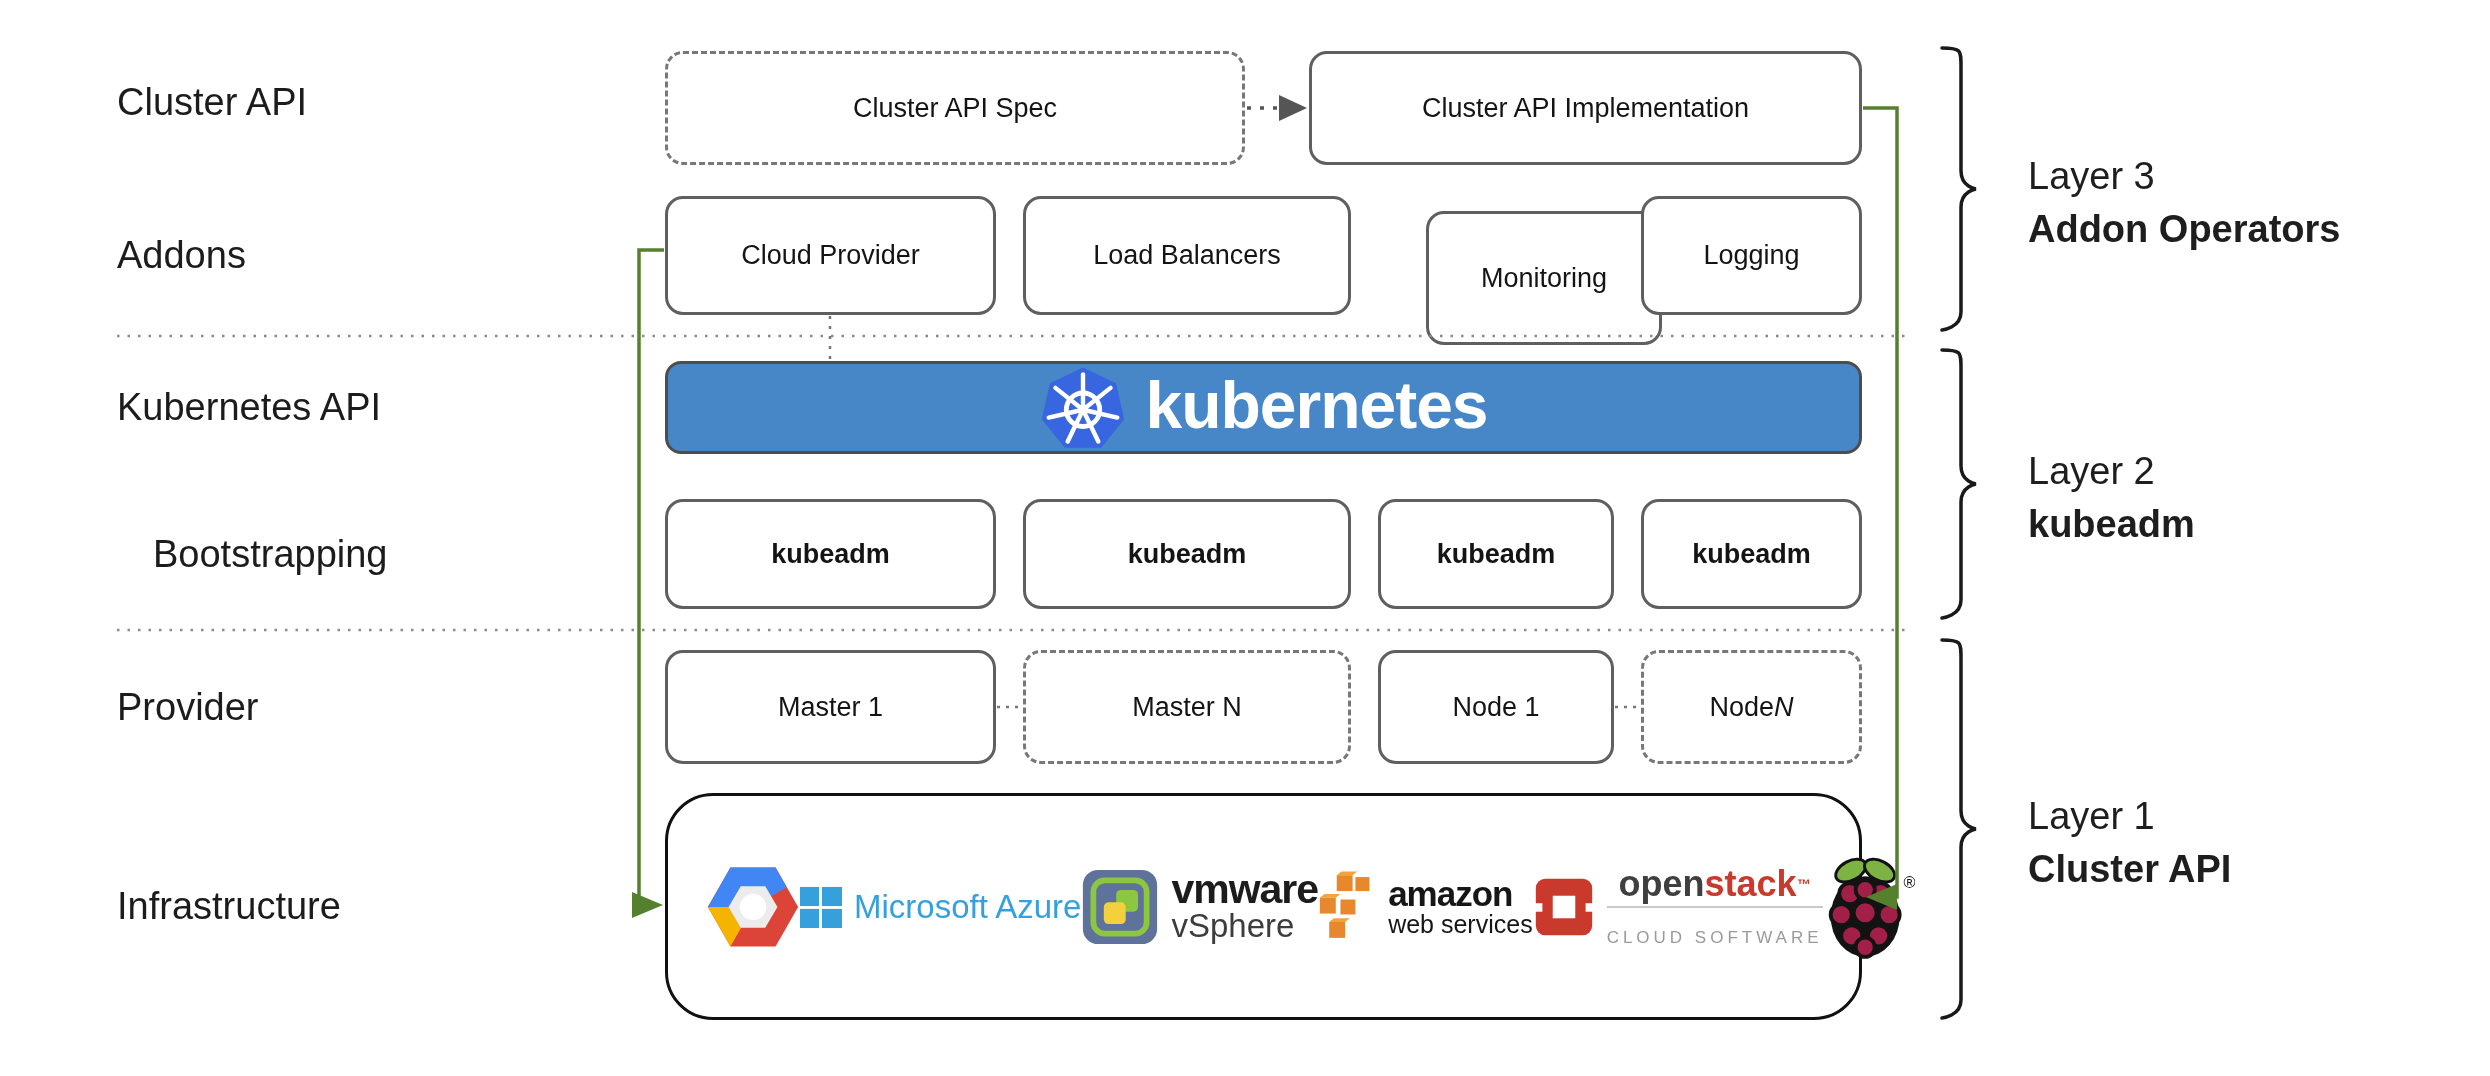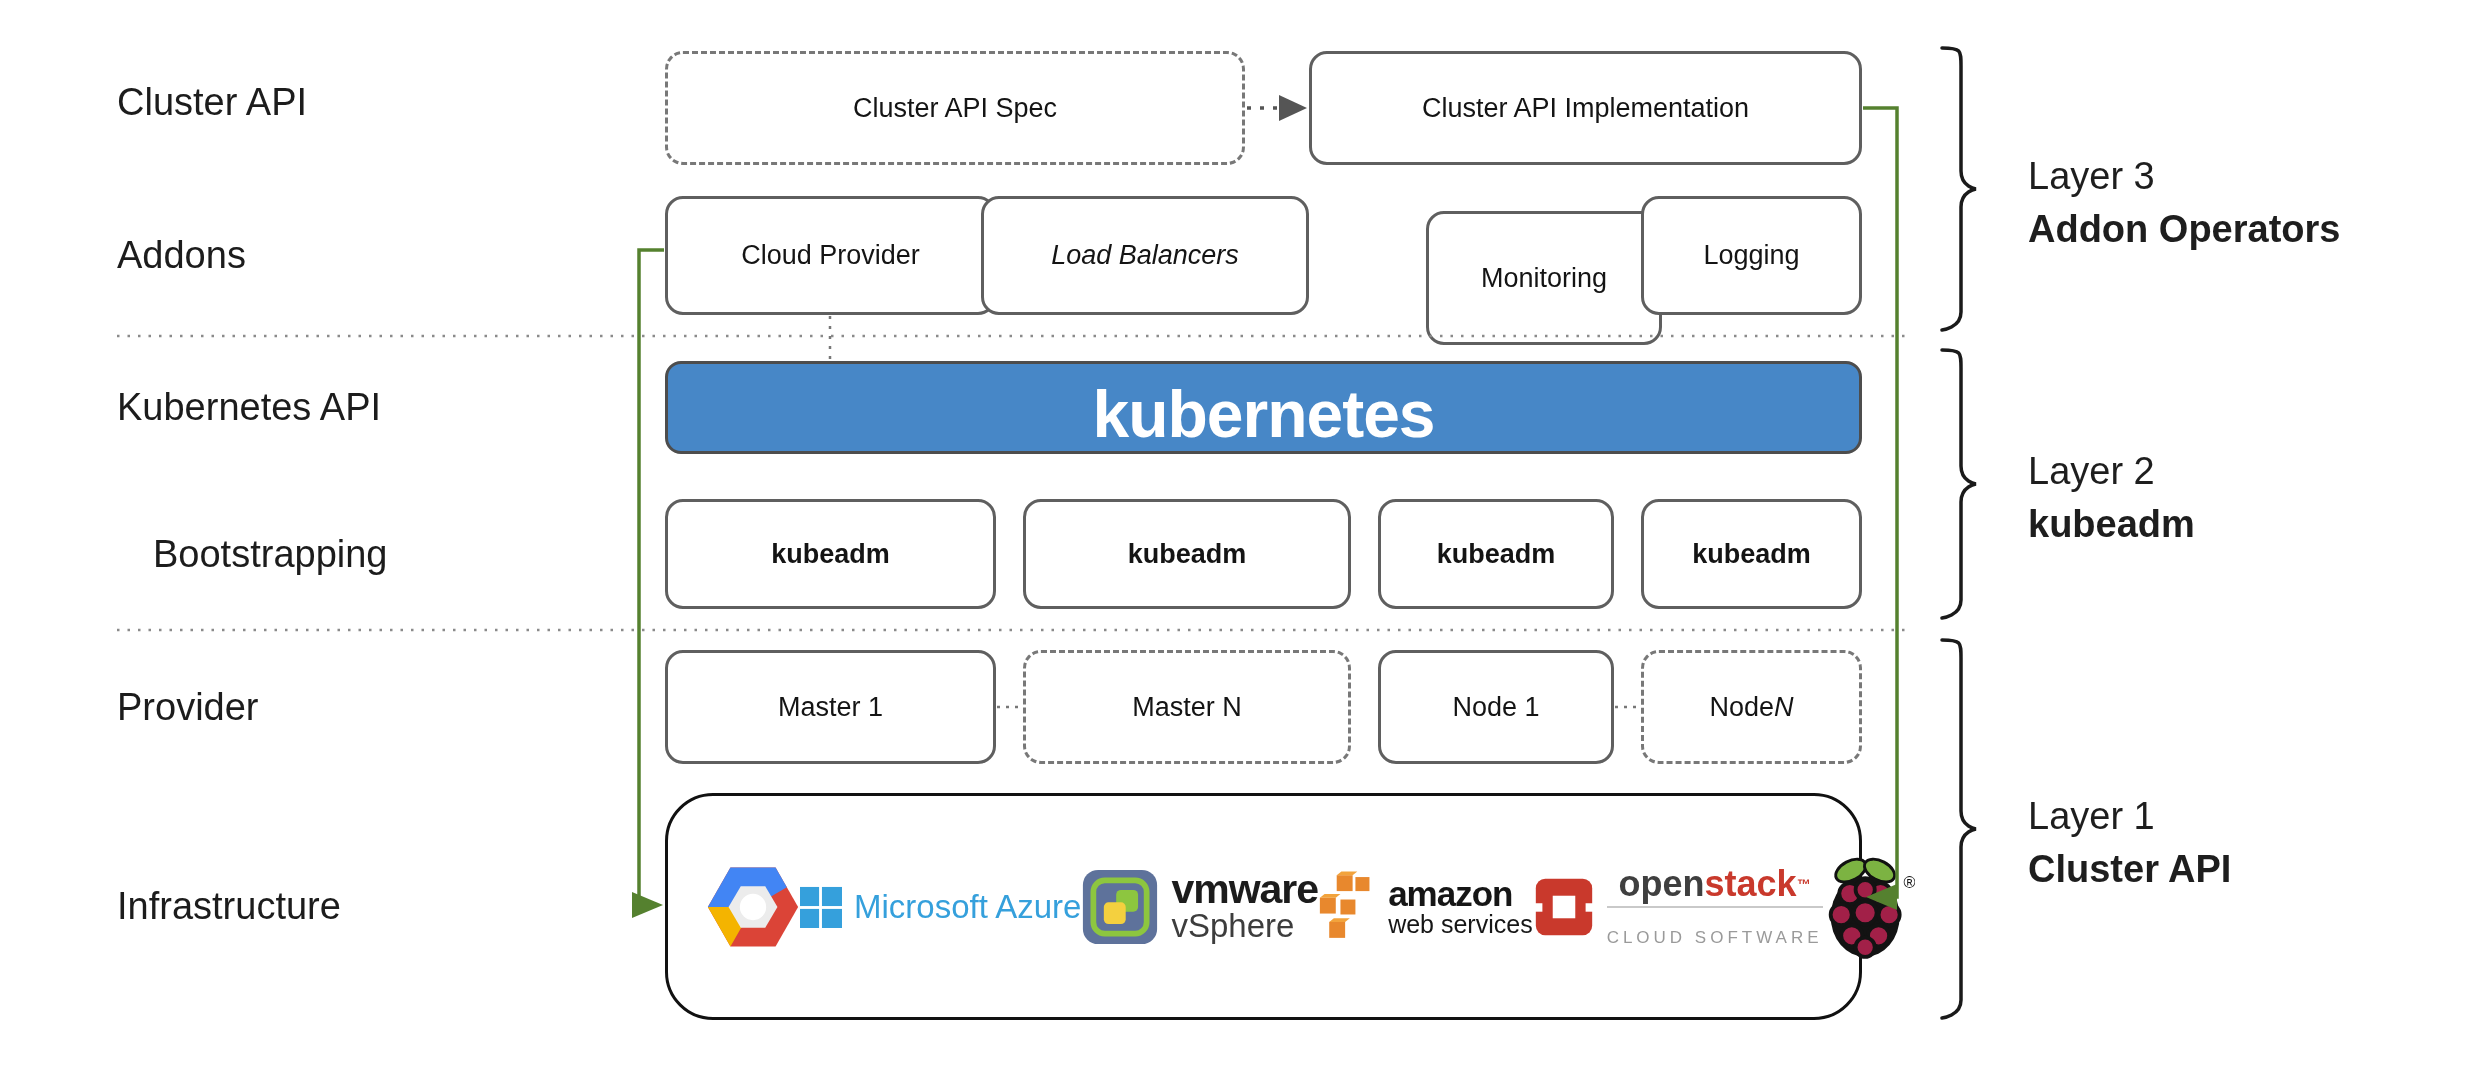--- a/index.html
+++ b/index.html
@@ -54,25 +54,25 @@
   <div class="llabel" style="top:196px;height:119px;">Addons</div>
   <div class="llabel" style="top:361px;height:93px;">Kubernetes API</div>
   <div class="llabel" style="top:499px;height:110px;margin-left:36px;">Bootstrapping</div>
   <div class="llabel" style="top:650px;height:114px;">Provider</div>
   <div class="llabel" style="top:793px;height:227px;">Infrastructure</div>
 
   <div class="box dashed" style="left:665px;top:51px;width:580px;height:114px;">Cluster API Spec</div>
   <div class="box" style="left:1309px;top:51px;width:553px;height:114px;">Cluster API Implementation</div>
 
   <div class="box" style="left:665px;top:196px;width:331px;height:119px;">Cloud Provider</div>
-  <div class="box" style="left:981px;top:196px;width:328px;height:119px;font-style:italic;">Load Balancers</div>
+  <div class="box" style="left:1023px;top:196px;width:328px;height:119px;">Load Balancers</div>
   <div class="box" style="left:1426px;top:196px;width:236px;height:134px;margin-top:15px;">Monitoring</div>
   <div class="box" style="left:1641px;top:196px;width:221px;height:119px;">Logging</div>
 
-  <div class="banner" style="background-color: rgb(71, 135, 199); flex-direction: column;">
+  <div class="banner" style="background-color: rgb(71, 135, 199);">
     <svg width="88" height="92" viewBox="0 0 100 104">
       <polygon points="50,6 87.5,24 96.8,64.7 70.8,97.3 29.2,97.3 3.2,64.7 12.5,24" fill="#3865E0"></polygon>
       <g stroke="#ffffff" stroke-width="5" stroke-linecap="round">
         <line x1="50" y1="54" x2="50" y2="14"></line>
         <line x1="50" y1="54" x2="81.3" y2="29.1"></line>
         <line x1="50" y1="54" x2="89" y2="62.9"></line>
         <line x1="50" y1="54" x2="67.4" y2="90"></line>
         <line x1="50" y1="54" x2="32.6" y2="90"></line>
         <line x1="50" y1="54" x2="11" y2="62.9"></line>
         <line x1="50" y1="54" x2="18.7" y2="29.1"></line>

